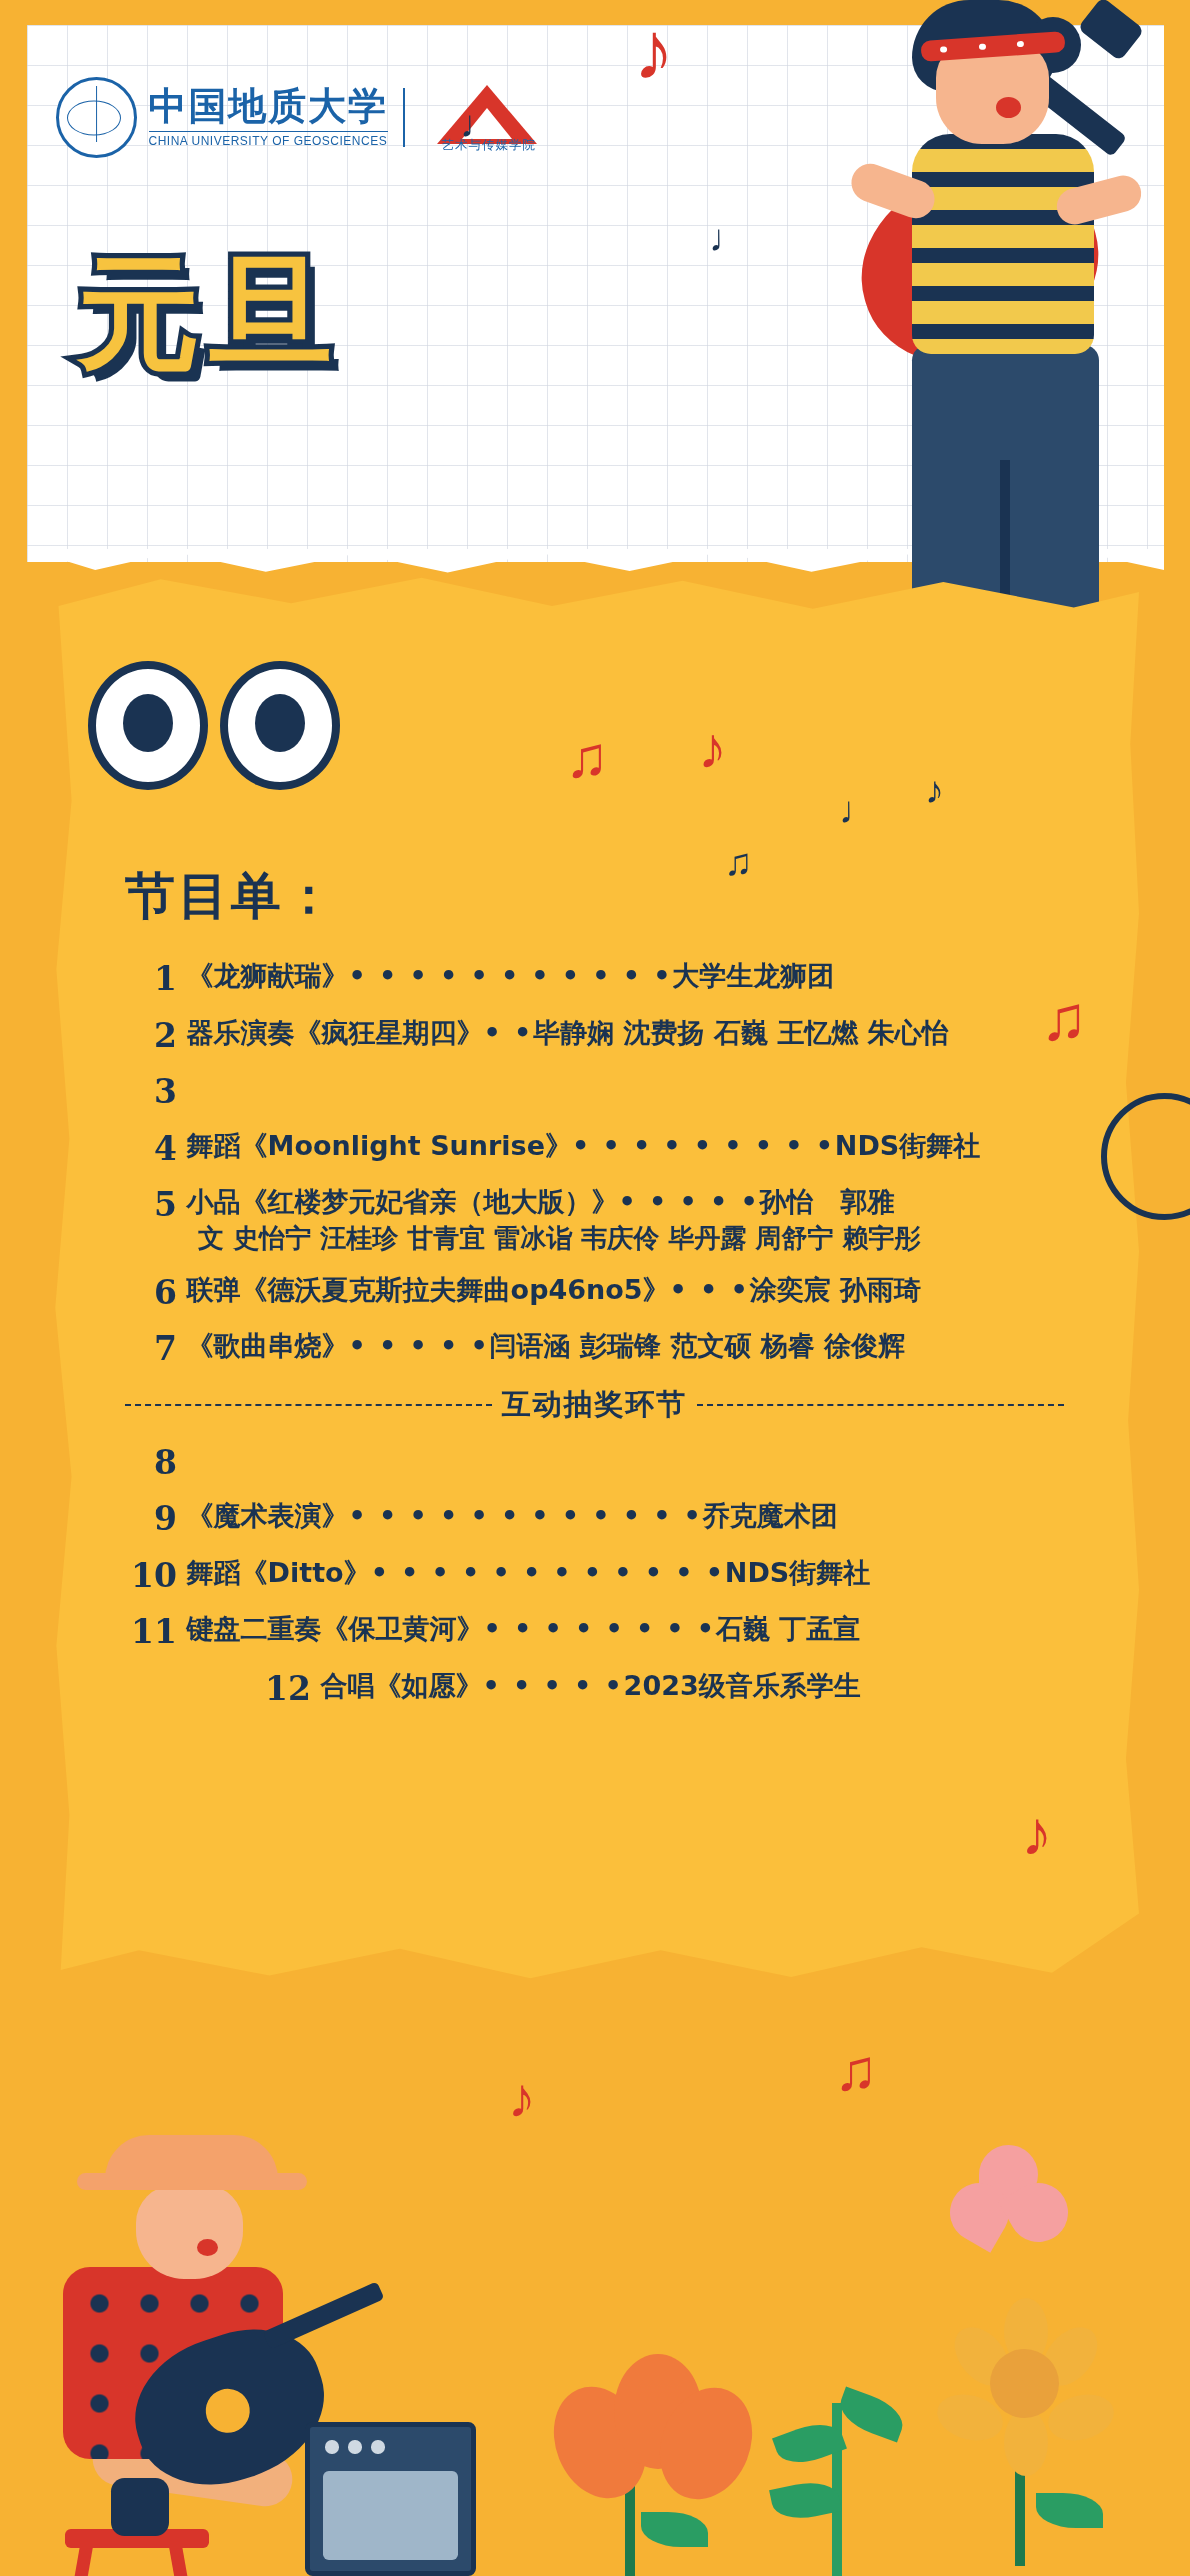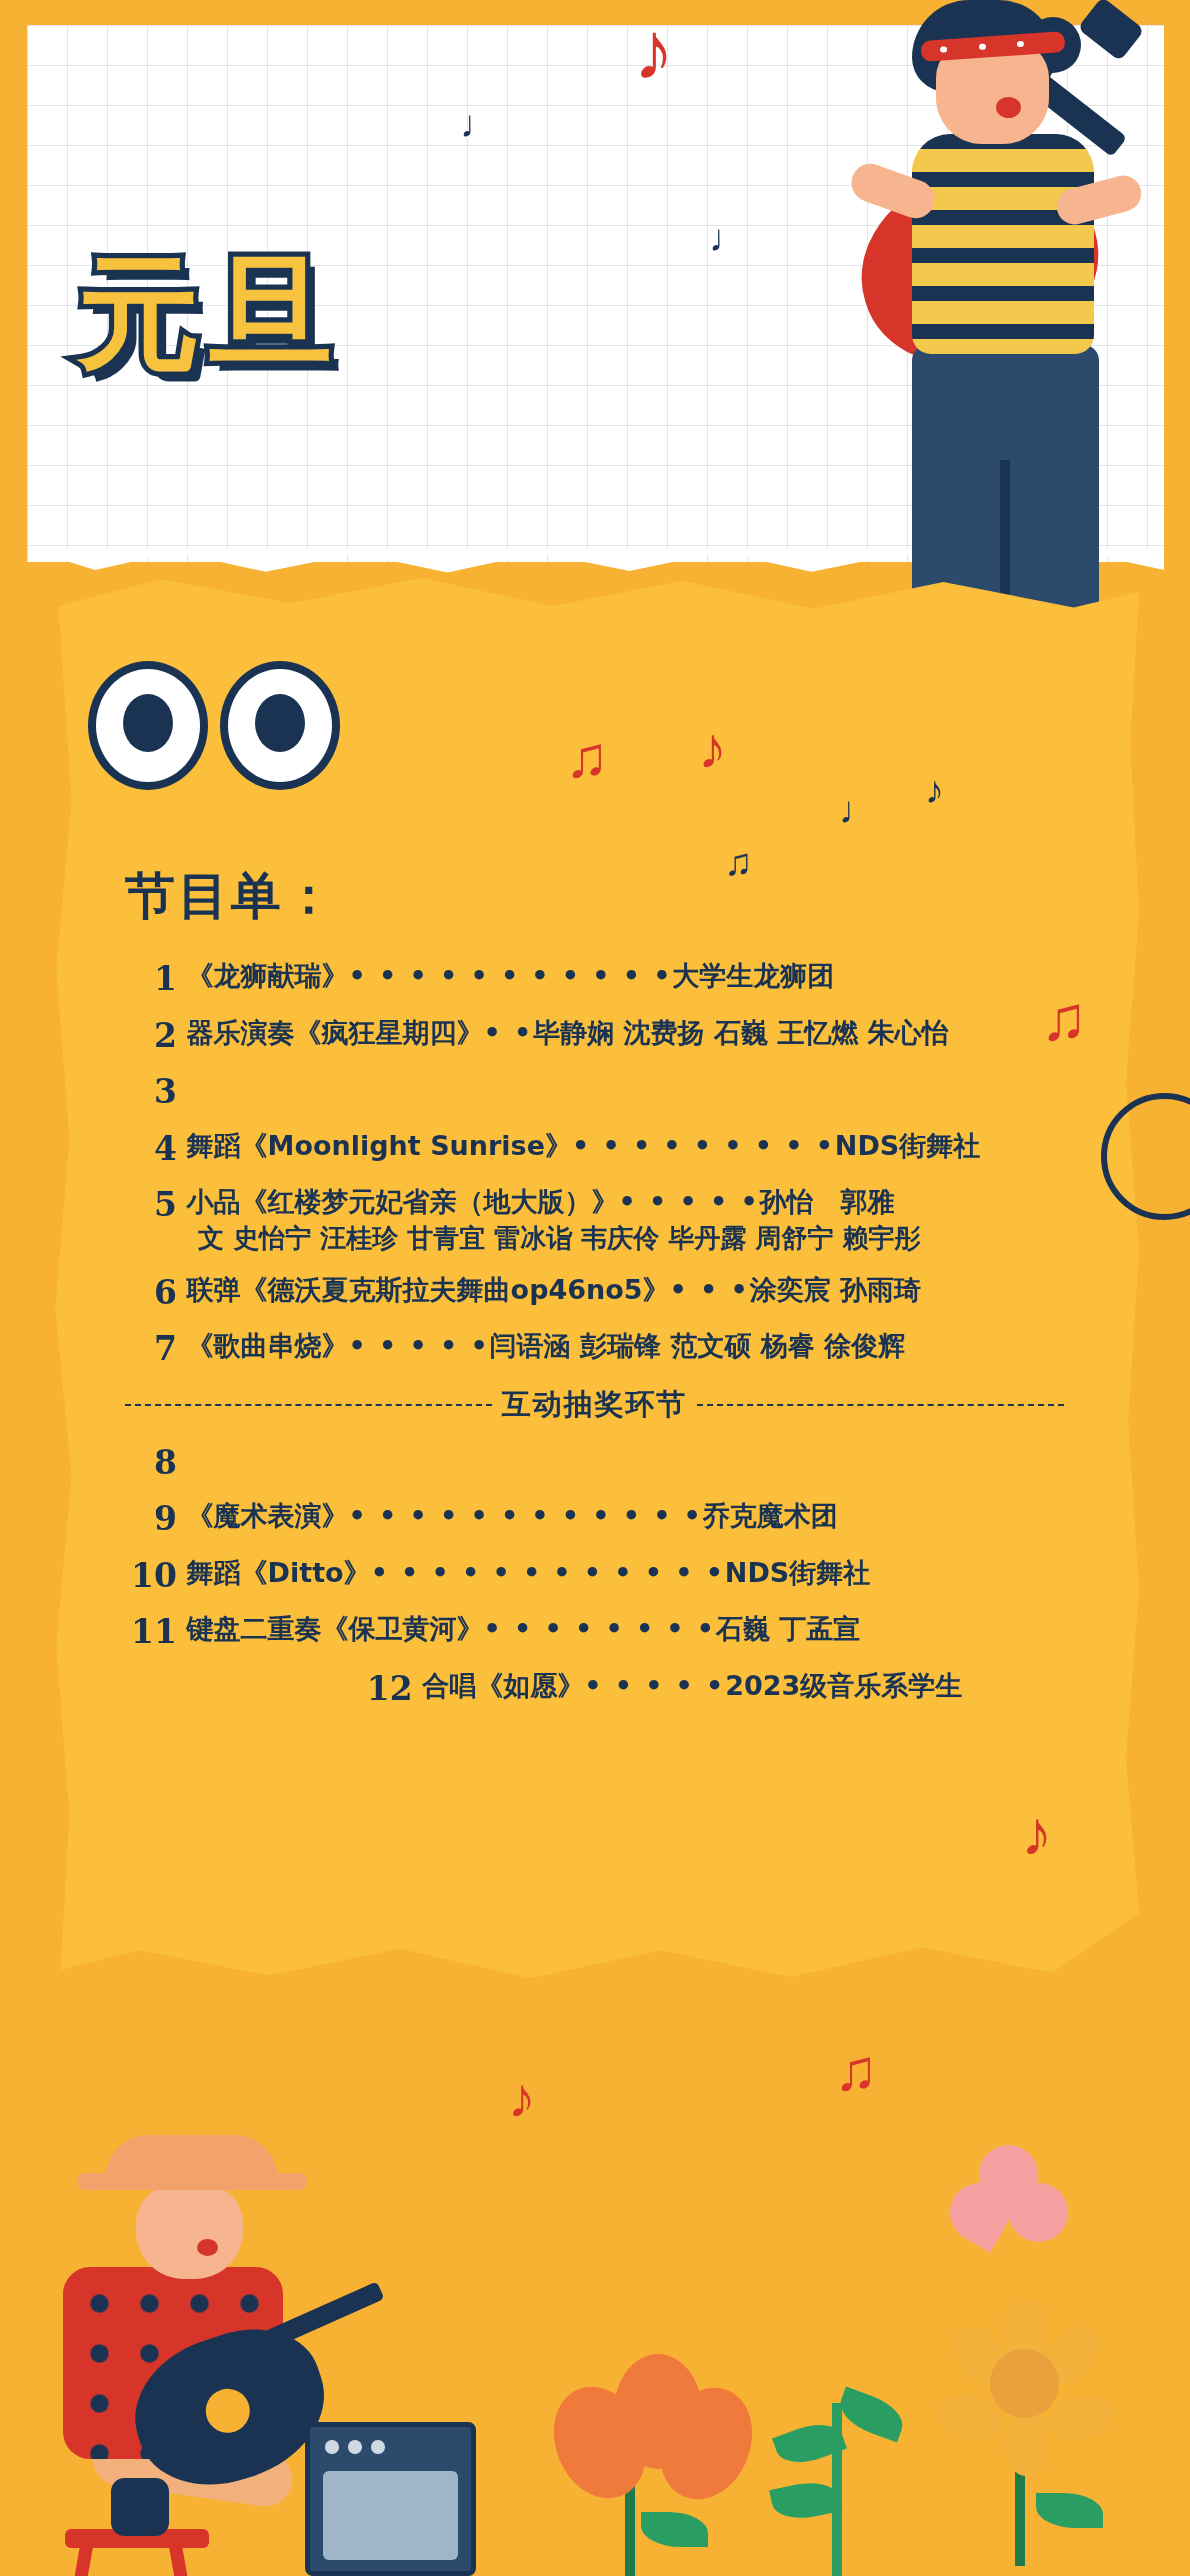--- a/index.html
+++ b/index.html
@@ -107,21 +107,21 @@
   .row{display:flex;align-items:flex-start;margin-bottom:15.3px;}
   .num{font-size:33px;font-weight:bold;width:52px;flex:0 0 52px;text-align:right;margin-right:9.6px;line-height:1.25;
     font-family:"DejaVu Serif","Liberation Serif",serif;}
   .body{flex:1;font-size:27px;line-height:1.3;font-weight:bold;
     font-family:"DejaVu Sans","Liberation Sans",sans-serif;}
   .dots{letter-spacing:1.9px;}
   .cont{font-size:26px;font-weight:bold;line-height:1.35;margin-top:1.9px;padding-left:11.5px;}
   .divider{display:flex;align-items:center;justify-content:center;margin:13.4px 0 17px 0;color:#1a3352;}
   .divider .ln{flex:1;height:0;border-top:2.9px dashed #1a3352;}
   .divider .tx{font-size:29px;font-weight:bold;padding:0 9.6px;letter-spacing:1.9px;}
-  .row.r12{justify-content:center;padding-left:134px;}
+  .row.r12{padding-left:134px;}
 
   
   .note{position:absolute;color:#d8352a;font-size:58px;line-height:1;z-index:4;}
   .note.blue{color:#1a3352;}
   .note.sm{font-size:38px;}
 
   
   .girl{position:absolute;left:19px;bottom:38px;width:364px;height:403px;z-index:6;}
   .girl .hat{position:absolute;left:86px;top:0;width:173px;height:44px;background:#f4a26b;border-radius:86px 86px 0 0;}
   .girl .hatbrim{position:absolute;left:58px;top:38px;width:230px;height:17px;background:#f4a26b;border-radius:9.6px;}
@@ -163,20 +163,33 @@
 
   .ring{position:absolute;right:-38px;top:1093px;width:115px;height:115px;border:6.7px solid #1a3352;border-radius:50%;z-index:4;}
 </style>
 </head>
 <body>
 
 <div class="poster">
 
   <div class="top-panel"></div>
 
+  <div class="logo-wrap">
+    <div class="logo-mark"></div>
+    <div class="logo-text">
+      <div class="logo-cn">中国地质大学</div>
+      <div class="logo-en">CHINA UNIVERSITY OF GEOSCIENCES</div>
+    </div>
+    <div class="logo-sep"></div>
+    <div class="logo2">
+      <span class="tri"></span>
+      <span class="tri2"></span>
+      <span class="sub">艺术与传媒学院</span>
+    </div>
+  </div>
 
   <div class="guy">
     <span class="guitar"></span>
     <span class="neck"></span>
     <span class="head-g"></span>
     <span class="pants"></span>
     <span class="torso"></span>
     <span class="armL"></span>
     <span class="armR"></span>
     <span class="hair"></span>

